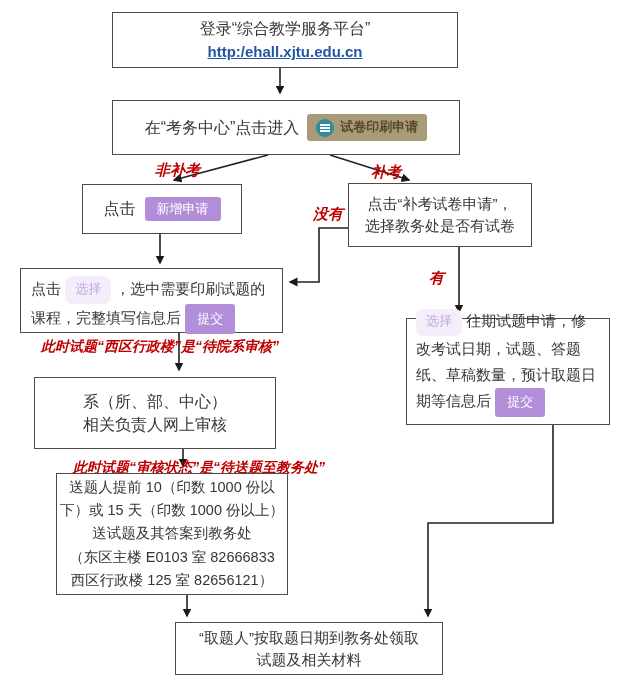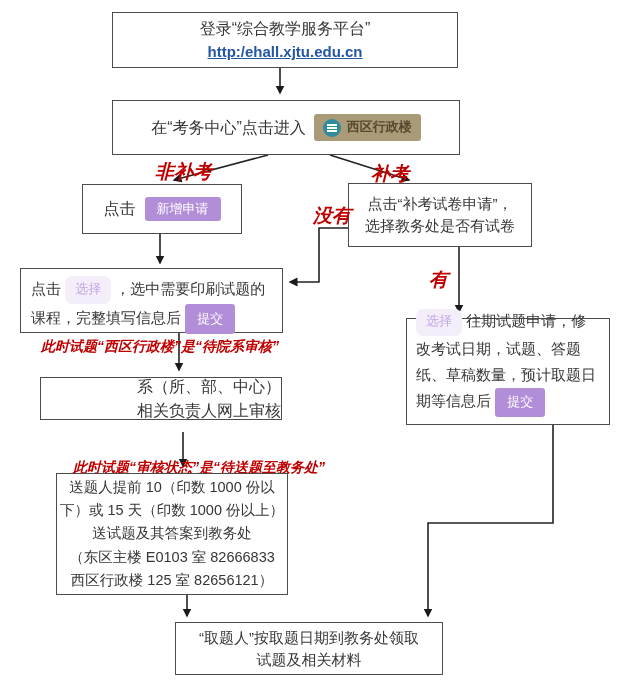--- a/index.html
+++ b/index.html
@@ -9,21 +9,21 @@
   }
   #arrows{position:absolute;left:0;top:0;width:625px;height:680px;pointer-events:none;}
   .box{
     position:absolute;box-sizing:border-box;border:1.5px solid #4c4c4c;background:#fff;
     display:flex;align-items:center;justify-content:center;text-align:center;
     font-size:16px;line-height:1.45;color:#363636;
   }
   .pre{white-space:pre-line;}
   .rlabel{
     position:absolute;color:#c00000;font-weight:bold;font-style:italic;
-    font-size:19px;line-height:1.1;white-space:nowrap;
+    font-size:15px;line-height:1.1;white-space:nowrap;
   }
   .status{font-size:14px;text-align:center;}
   .btn-purple{
     display:inline-block;background:#b28ed9;color:#ffffff;padding:3px 12px;
     border-radius:3px;font-size:13px;vertical-align:middle;white-space:nowrap;
   }
   .btn-faded{
     display:inline-block;background:#f3eefa;color:#c2a7e4;padding:2px 10px;
     border-radius:7px;font-size:13px;vertical-align:middle;white-space:nowrap;font-family:Liberation Mono, monospace;
   }
@@ -68,21 +68,21 @@
 
   <div class="box" style="left:112px;top:12px;width:346px;height:56px;flex-direction:column;gap:1px;">
     <span>登录“综合教学服务平台”</span>
     <span class="link">http:/ehall.xjtu.edu.cn</span>
   </div>
 
   <div class="box" style="left:112px;top:100px;width:348px;height:55px;gap:8px;">
     <span>在“考务中心”点击进入</span>
     <span class="app-btn">
       <span class="app-icon"></span>
-      <span>西区行政楼</span>
+      <span>试卷印刷申请</span>
     </span>
   </div>
 
   <div class="rlabel" style="left:155px;top:162px;">非补考</div>
   <div class="rlabel" style="left:371px;top:164px;">补考</div>
 
   <div class="box" style="left:82px;top:184px;width:160px;height:50px;gap:9px;">
     <span>点击</span>
     <span class="btn-purple">新增申请</span>
   </div>
@@ -99,21 +99,21 @@
     <span class="lefttext">
       <span>点击 </span>
       <span class="btn-faded">选择</span>
       <span>，选中需要印刷试题的课程，完整填写信息后 </span>
       <span class="btn-purple">提交</span>
     </span>
   </div>
 
   <div class="rlabel status" style="left:35px;top:339px;width:250px;white-space:normal;">此时试题“西区行政楼”是“待院系审核”</div>
 
-  <div class="box" style="left:40px;top:377px;width:242px;height:43px;justify-content:flex-end;">
+  <div class="box" style="left:34px;top:377px;width:242px;height:72px;">
     <span class="pre">系（所、部、中心）
 相关负责人网上审核</span>
   </div>
 
   <div class="rlabel status" style="left:40px;top:460px;width:285px;white-space:normal;text-align:right;">此时试题“审核状态”是“待送题至教务处”</div>
 
   <div class="box" style="left:56px;top:473px;width:232px;height:122px;font-size:14.5px;line-height:1.6;">
     <span class="pre">送题人提前 10（印数 1000 份以
 下）或 15 天（印数 1000 份以上）
 送试题及其答案到教务处

